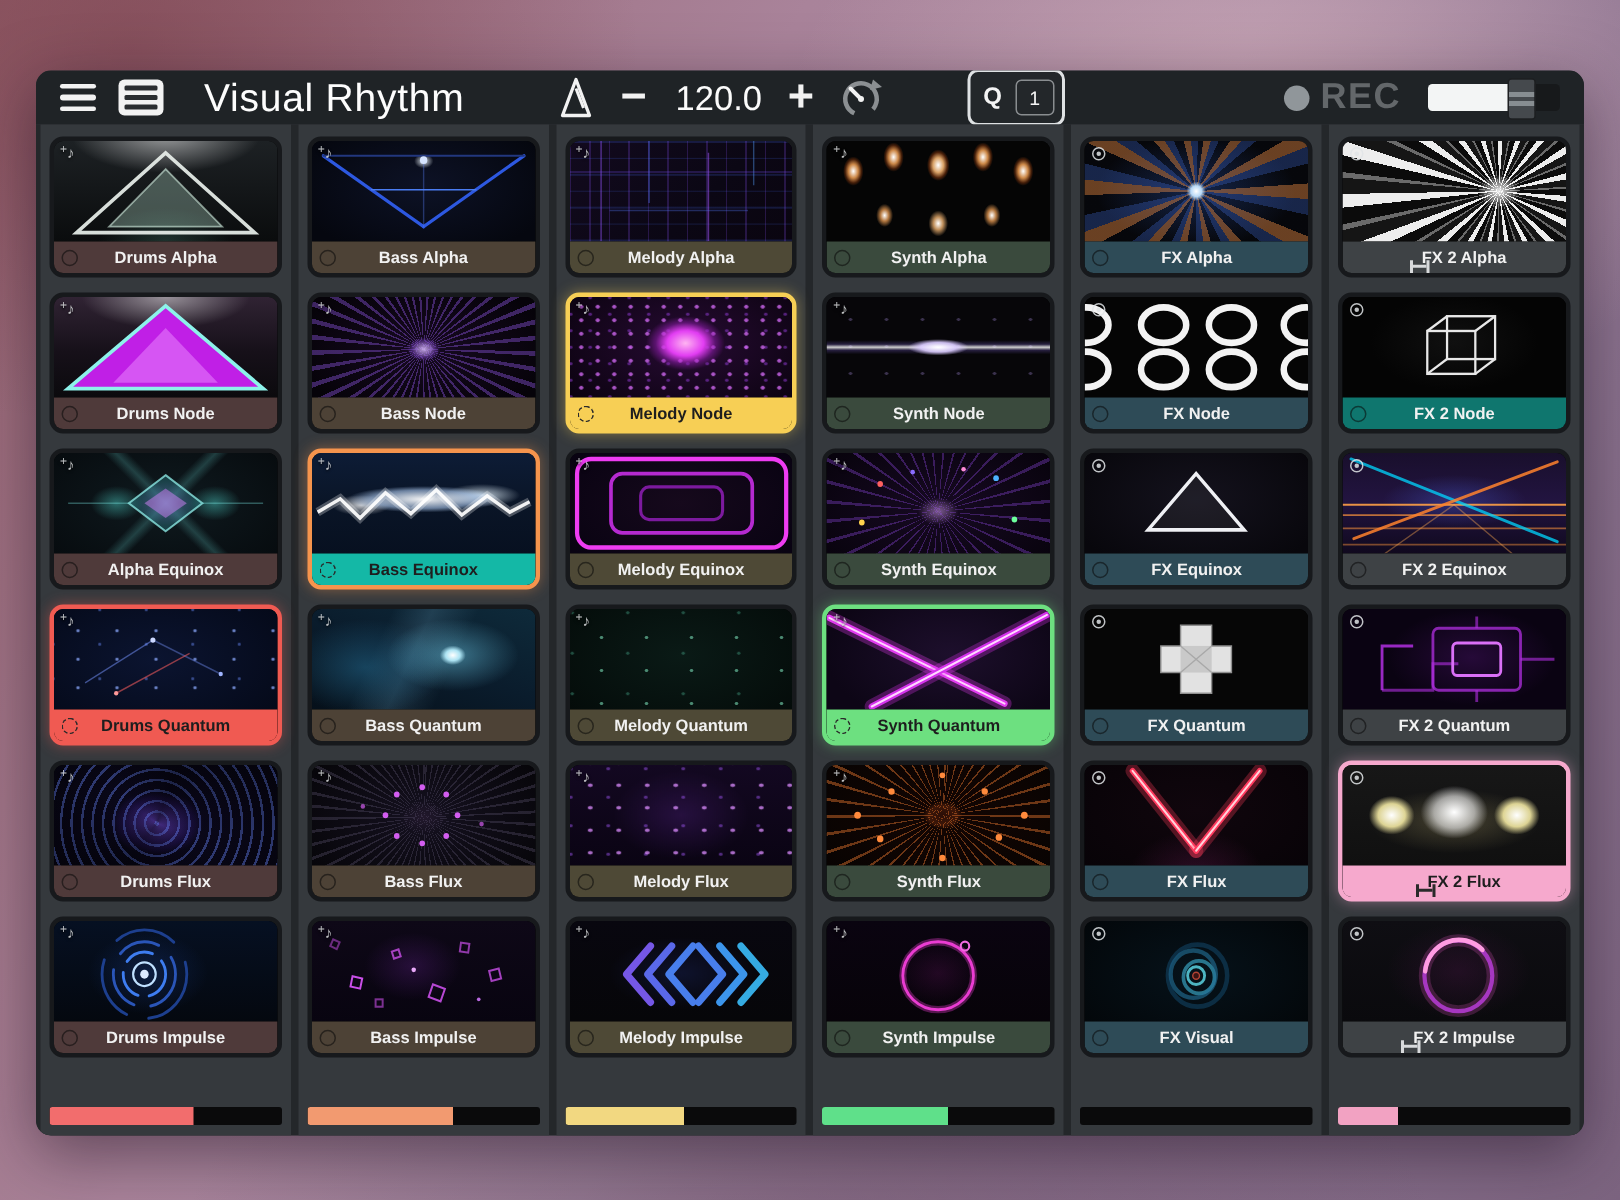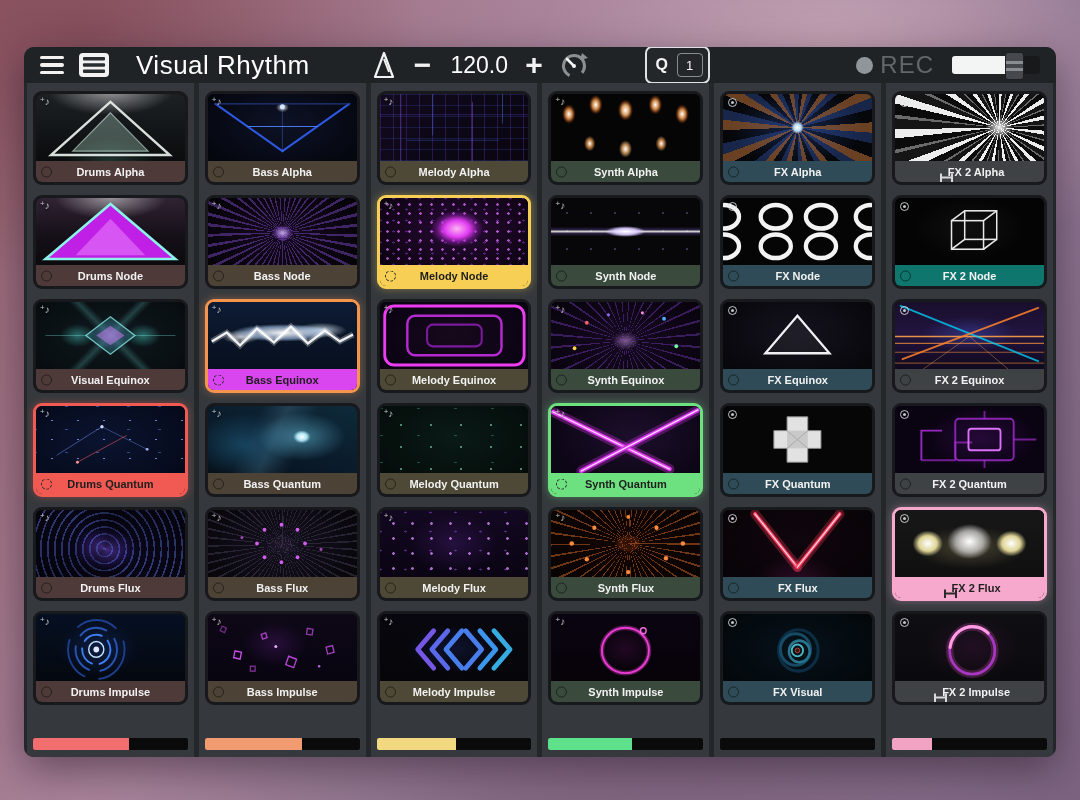--- a/index.html
+++ b/index.html
@@ -28,21 +28,21 @@
   .plus{margin-left:6px;}
   .tap-dial{margin-left:12px;line-height:0;cursor:pointer;}
   .q-box{margin-left:56px;height:34px;border:2px solid #dfe2e4;border-radius:7px;
     display:flex;align-items:center;cursor:pointer;background:rgba(255,255,255,.02);}
   .q-letter{width:30px;text-align:center;font-size:16px;font-weight:bold;color:#f4f4f4;}
   .q-value{width:24px;height:22px;margin-right:5px;border:1.5px solid rgba(223,226,228,.55);
     border-radius:4px;display:flex;align-items:center;justify-content:center;
     font-size:13px;color:#f4f4f4;}
   .spacer{flex:1;}
   .rec-dot{width:17px;height:17px;border-radius:50%;background:#90969a;cursor:pointer;}
-  .rec-label{margin-left:7px;font-size:24px;font-weight:normal;letter-spacing:1px;color:#63676a;cursor:pointer;}
+  .rec-label{margin-left:7px;font-size:24px;font-weight:bold;letter-spacing:1px;color:#63676a;cursor:pointer;}
   .fader{margin-left:18px;width:88px;height:26px;position:relative;cursor:pointer;}
   .fader-track{position:absolute;left:0;top:4px;width:100%;height:18px;border-radius:3px;
     background:linear-gradient(90deg,#f3f5f5 0,#f3f5f5 70%,#17191b 70%,#17191b 100%);}
   .fader-knob{position:absolute;left:60%;top:0;width:17px;height:26px;border-radius:3px;
     border:1px solid #1d1f21;
     background:linear-gradient(180deg,#45494d 0 32%,#878d91 32% 44%,#45494d 44% 56%,#878d91 56% 68%,#45494d 68% 100%);}
   
   .grid{flex:1;display:grid;grid-template-columns:repeat(6,1fr);column-gap:5px;
     background:#24272a;padding:0 3px;min-height:0;}
   .col{background:#35393d;padding:8px 6px 7px;display:flex;flex-direction:column;min-height:0;}
@@ -194,21 +194,21 @@
             <svg viewBox="0 0 158 68" preserveAspectRatio="none">
               <polygon points="79,15 105,34 79,53 53,34" fill="rgba(45,130,140,.4)" stroke="rgba(145,240,235,.75)" stroke-width="1.4"></polygon>
               <polygon points="79,24 94,34 79,44 64,34" fill="rgba(195,125,235,.55)"></polygon>
               <line x1="10" y1="34" x2="53" y2="34" stroke="rgba(120,230,225,.35)" stroke-width="1"></line>
               <line x1="105" y1="34" x2="148" y2="34" stroke="rgba(120,230,225,.35)" stroke-width="1"></line>
             </svg>
             <span class="ci-note"></span>
           </div>
           <div class="label" style="background: rgb(79, 58, 58);">
             <span class="badge badge-dial"></span>
-            <span class="name">Visual Equinox</span>
+            <span class="name">Alpha Equinox</span>
           </div>
         </div>
         <div class="cell selected" style="border-color: rgb(240, 90, 82); box-shadow: rgba(240, 90, 82, 0.4) 0px 0px 9px;">
           <div class="thumb t-drums-quantum">
             <svg viewBox="0 0 158 68" preserveAspectRatio="none">
               <g stroke-width="1">
                 <line x1="22" y1="50" x2="70" y2="21" stroke="rgba(120,150,255,.5)"></line>
                 <line x1="70" y1="21" x2="118" y2="44" stroke="rgba(120,150,255,.4)"></line>
                 <line x1="44" y1="57" x2="96" y2="30" stroke="rgba(255,95,95,.55)"></line>
                 <circle cx="70" cy="21" r="1.8" fill="#ccd8ff"></circle>
@@ -284,21 +284,21 @@
           </div>
         </div>
         <div class="cell selected" style="border-color: rgb(245, 148, 77); box-shadow: rgba(245, 148, 77, 0.4) 0px 0px 9px;">
           <div class="thumb t-bass-equinox">
             <svg viewBox="0 0 158 68" preserveAspectRatio="none">
               <path d="M4,40 L20,31 34,44 52,27 70,41 88,25 106,42 124,29 140,40 154,33" fill="none" stroke="rgba(255,255,255,.5)" stroke-width="6" opacity=".55"></path>
               <path d="M4,40 L20,31 34,44 52,27 70,41 88,25 106,42 124,29 140,40 154,33" fill="none" stroke="rgba(255,255,255,.92)" stroke-width="2.4"></path>
             </svg>
             <span class="ci-note"></span>
           </div>
-          <div class="label light" style="background: #d946ef;">
+          <div class="label light" style="background: #14b8a6;">
             <span class="badge badge-dial"></span>
             <span class="name">Bass Equinox</span>
           </div>
         </div>
         <div class="cell">
           <div class="thumb t-bass-quantum">
             <span class="ci-note"></span>
           </div>
           <div class="label" style="background: rgb(77, 66, 54);">
             <span class="badge badge-dial"></span>

